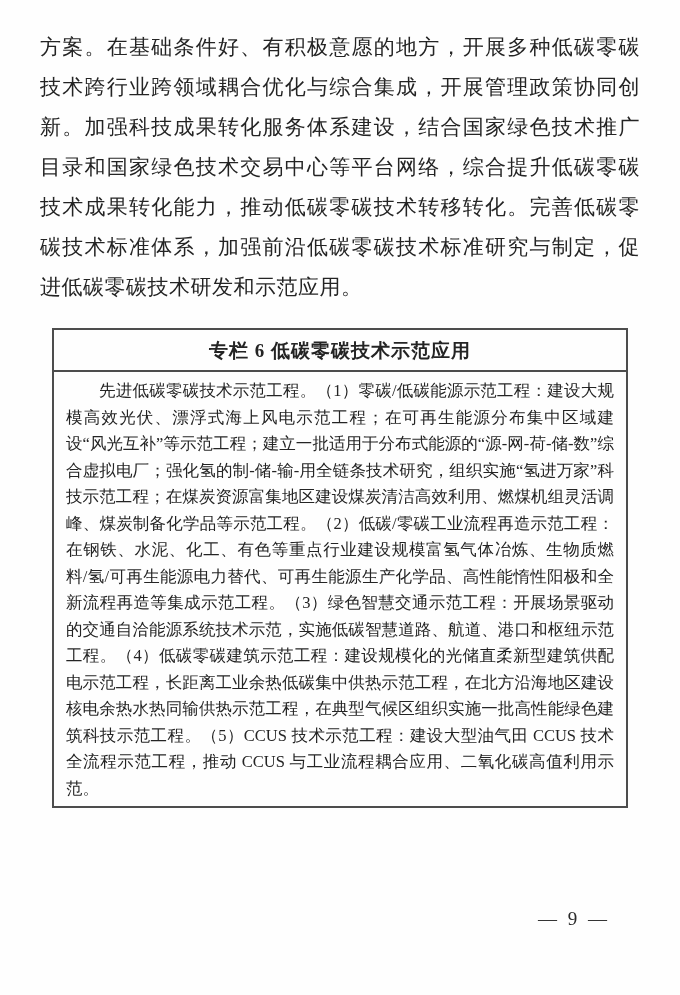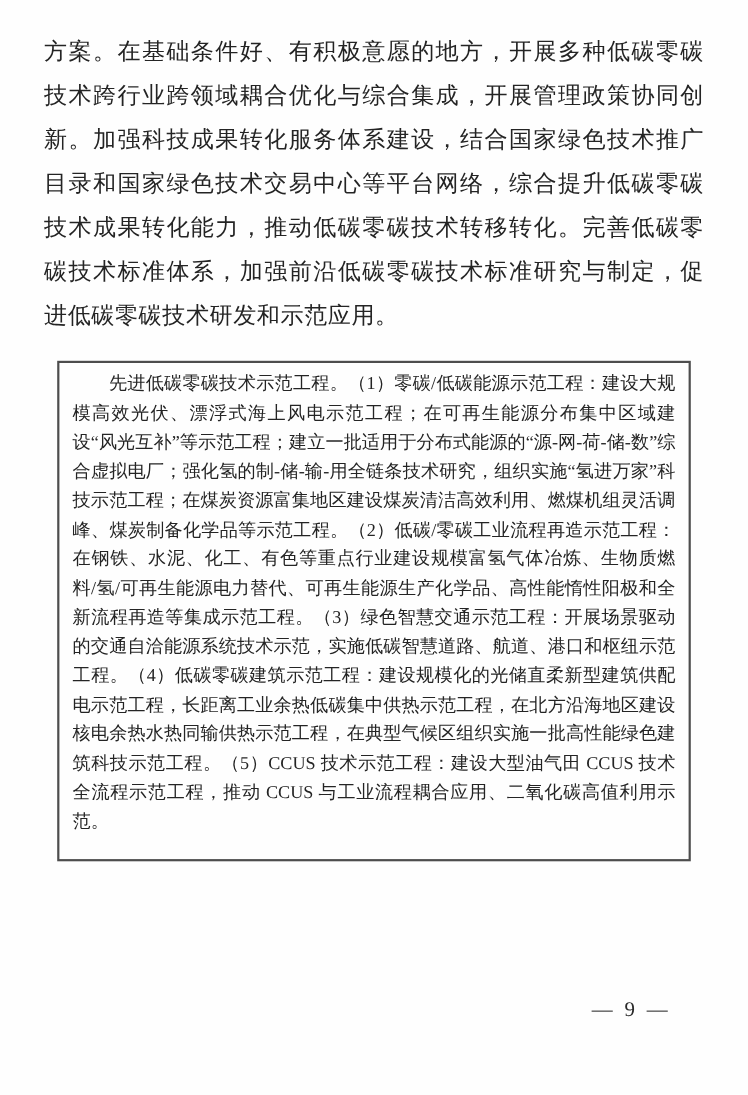--- a/index.html
+++ b/index.html
@@ -39,21 +39,21 @@
   .box-header {
     text-align: center;
     font-weight: bold;
     font-size: 19px;
     line-height: 24px;
     padding: 9px 0 7px 0;
     border-bottom: 2px solid #4d4d4d;
     letter-spacing: 1px;
   }
   .box-content {
-    padding: 6px 12px 21px 12px;
+    padding: 6px 12px 4px 12px;
     font-size: 16.5px;
     line-height: 26.5px;
     text-align: justify;
     text-justify: inter-character;
     border-radius: 24px;
   }
   .box-content p {
     text-indent: 2em;
   }
   .page-number {
@@ -66,20 +66,21 @@
   }
 </style>
 </head>
 <body>
 
 <div class="page">
 
   <div class="body-text">方案。在基础条件好、有积极意愿的地方，开展多种低碳零碳技术跨行业跨领域耦合优化与综合集成，开展管理政策协同创新。加强科技成果转化服务体系建设，结合国家绿色技术推广目录和国家绿色技术交易中心等平台网络，综合提升低碳零碳技术成果转化能力，推动低碳零碳技术转移转化。完善低碳零碳技术标准体系，加强前沿低碳零碳技术标准研究与制定，促进低碳零碳技术研发和示范应用。</div>
 
   <div class="callout-box">
+    <div class="box-header">专栏 6 低碳零碳技术示范应用</div>
     <div class="box-content">
       <p>先进低碳零碳技术示范工程。（1）零碳/低碳能源示范工程：建设大规模高效光伏、漂浮式海上风电示范工程；在可再生能源分布集中区域建设“风光互补”等示范工程；建立一批适用于分布式能源的“源-网-荷-储-数”综合虚拟电厂；强化氢的制-储-输-用全链条技术研究，组织实施“氢进万家”科技示范工程；在煤炭资源富集地区建设煤炭清洁高效利用、燃煤机组灵活调峰、煤炭制备化学品等示范工程。（2）低碳/零碳工业流程再造示范工程：在钢铁、水泥、化工、有色等重点行业建设规模富氢气体冶炼、生物质燃料/氢/可再生能源电力替代、可再生能源生产化学品、高性能惰性阳极和全新流程再造等集成示范工程。（3）绿色智慧交通示范工程：开展场景驱动的交通自洽能源系统技术示范，实施低碳智慧道路、航道、港口和枢纽示范工程。（4）低碳零碳建筑示范工程：建设规模化的光储直柔新型建筑供配电示范工程，长距离工业余热低碳集中供热示范工程，在北方沿海地区建设核电余热水热同输供热示范工程，在典型气候区组织实施一批高性能绿色建筑科技示范工程。（5）CCUS 技术示范工程：建设大型油气田 CCUS 技术全流程示范工程，推动 CCUS 与工业流程耦合应用、二氧化碳高值利用示范。</p>
     </div>
   </div>
 
   <div class="page-number">— 9 —</div>
 
 </div>
 
 </body></html>

